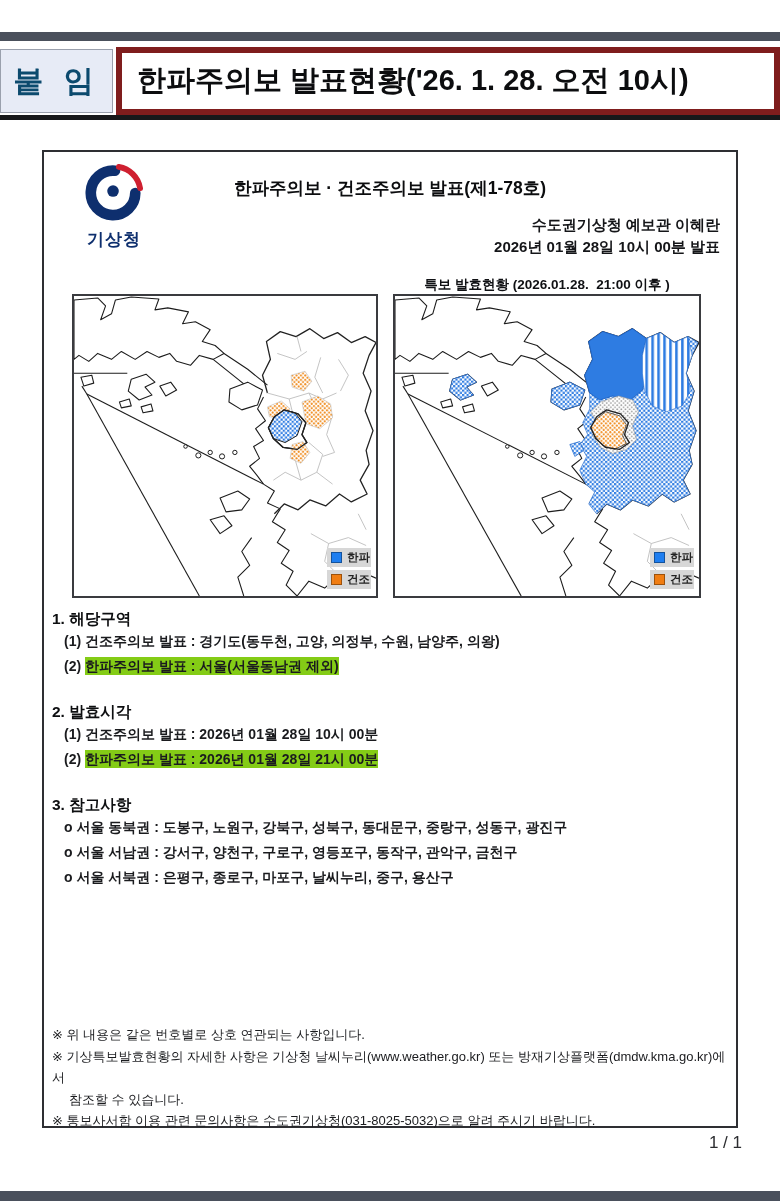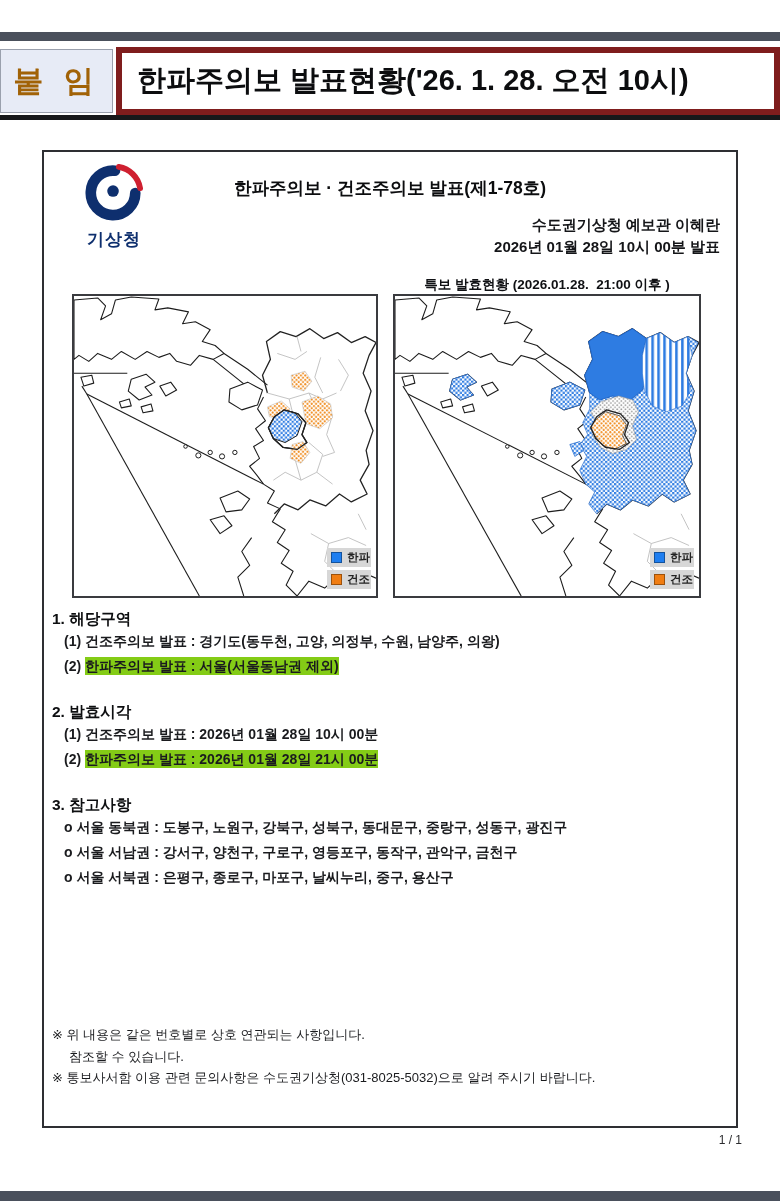--- a/index.html
+++ b/index.html
@@ -8,21 +8,21 @@
     font-family:"Liberation Sans","DejaVu Sans",sans-serif;color:#111;
     overflow:hidden;
   }
   .top-rule{position:absolute;left:0;top:32px;width:780px;height:9px;background:#4a505c;}
   .bottom-rule{position:absolute;left:0;top:1191px;width:780px;height:10px;background:#4a505c;}
 
   .attach-box{
     position:absolute;left:0;top:49px;width:113px;height:64px;box-sizing:border-box;
     background:#e7ebf6;border:1px solid #9aa0ad;
     display:flex;align-items:center;justify-content:center;
-    font-size:30px;font-weight:600;letter-spacing:6px;color:#a16207;
+    font-size:30px;font-weight:600;letter-spacing:6px;color:#0c4a6e;
   }
   .title-box{
     position:absolute;left:116px;top:47px;width:664px;height:68px;box-sizing:border-box;
     background:#fff;border:6px solid #7f1d1d;
     display:flex;align-items:center;padding-left:15px;
     font-size:29px;font-weight:800;color:#0c0d0f;white-space:nowrap;
   }
   .header-rule{position:absolute;left:0;top:115px;width:780px;height:5px;background:#17181a;}
 
   .doc{
@@ -53,21 +53,21 @@
   .content{position:absolute;left:8px;top:457px;right:10px;}
   .sec{margin-bottom:23px;}
   .sec .h{font-size:15.5px;font-weight:700;line-height:20px;color:#0d0e10;}
   .sec .ln{font-size:14px;font-weight:600;line-height:25px;padding-left:12px;color:#1a1b1e;white-space:nowrap;}
   .hl{background:#84cc16;padding:1px 0;}
 
   .notes{position:absolute;left:8px;top:872px;right:8px;font-size:13px;font-weight:500;
     line-height:21.5px;color:#1a1b1e;}
   .notes .ind{padding-left:17px;}
 
-  .pagenum{position:absolute;top:1133px;right:38px;font-size:12px;color:#2b2c2f;}
+  .pagenum{position:absolute;top:1133px;right:38px;font-size:17px;color:#2b2c2f;}
 
   
   .land{fill:#fff;stroke:#1c1c1c;stroke-width:1.1;stroke-linejoin:round;}
   .cl{fill:none;stroke:#1c1c1c;stroke-width:1.1;stroke-linejoin:round;}
   .cl2{fill:none;stroke:#222;stroke-width:1.3;stroke-linejoin:round;}
   .gray path{fill:none;stroke:#bcbcbc;stroke-width:0.9;}
   .islg *{fill:#fff;stroke:#1c1c1c;stroke-width:1;}
 </style>
 </head>
 <body>
@@ -236,19 +236,20 @@
     <div class="sec">
       <div class="h">3. 참고사항</div>
       <div class="ln">o 서울 동북권 : 도봉구, 노원구, 강북구, 성북구, 동대문구, 중랑구, 성동구, 광진구</div>
       <div class="ln">o 서울 서남권 : 강서구, 양천구, 구로구, 영등포구, 동작구, 관악구, 금천구</div>
       <div class="ln">o 서울 서북권 : 은평구, 종로구, 마포구, 날씨누리, 중구, 용산구</div>
     </div>
   </div>
 
   <div class="notes">
     <div>※ 위 내용은 같은 번호별로 상호 연관되는 사항입니다.</div>
+    <div>※ 기상특보발효현황의 자세한 사항은 기상청 날씨누리(www.weather.go.kr) 또는 방재기상플랫폼(dmdw.kma.go.kr)에서</div>
     <div class="ind">참조할 수 있습니다.</div>
     <div>※ 통보사서함 이용 관련 문의사항은 수도권기상청(031-8025-5032)으로 알려 주시기 바랍니다.</div>
   </div>
 </div>
 
 <div class="pagenum">1 / 1</div>
 <div class="bottom-rule"></div>
 
 </body></html>

